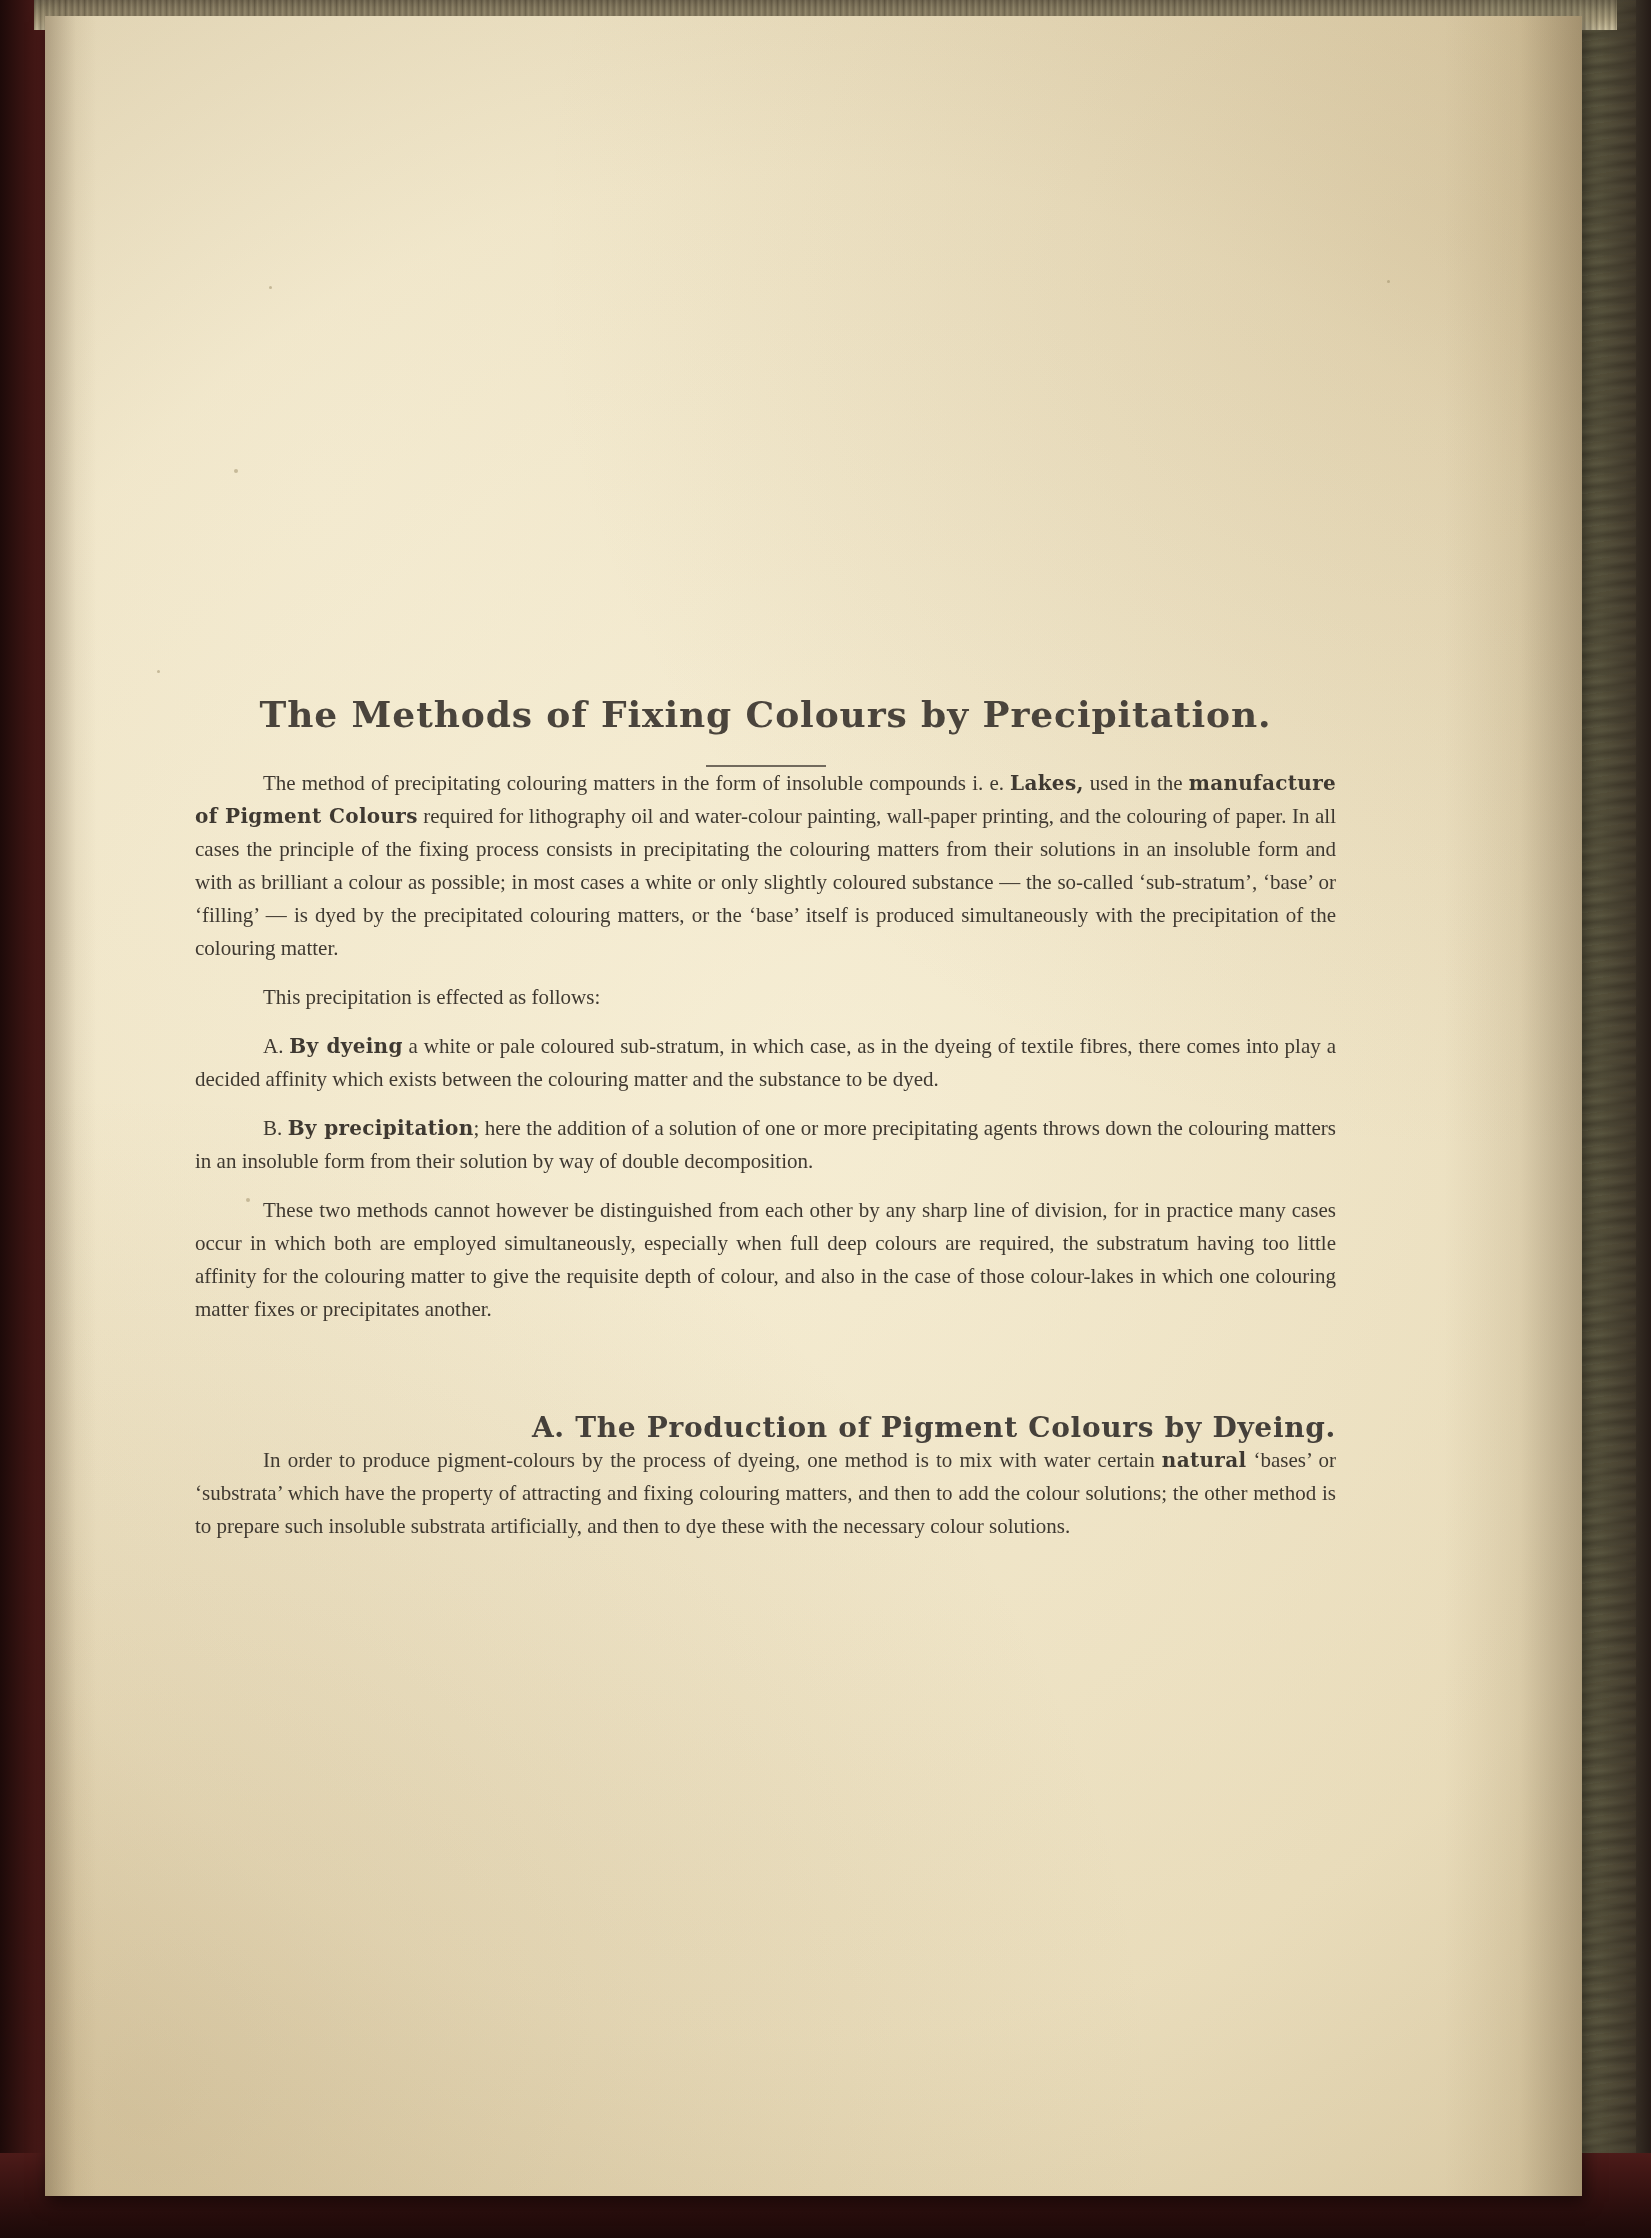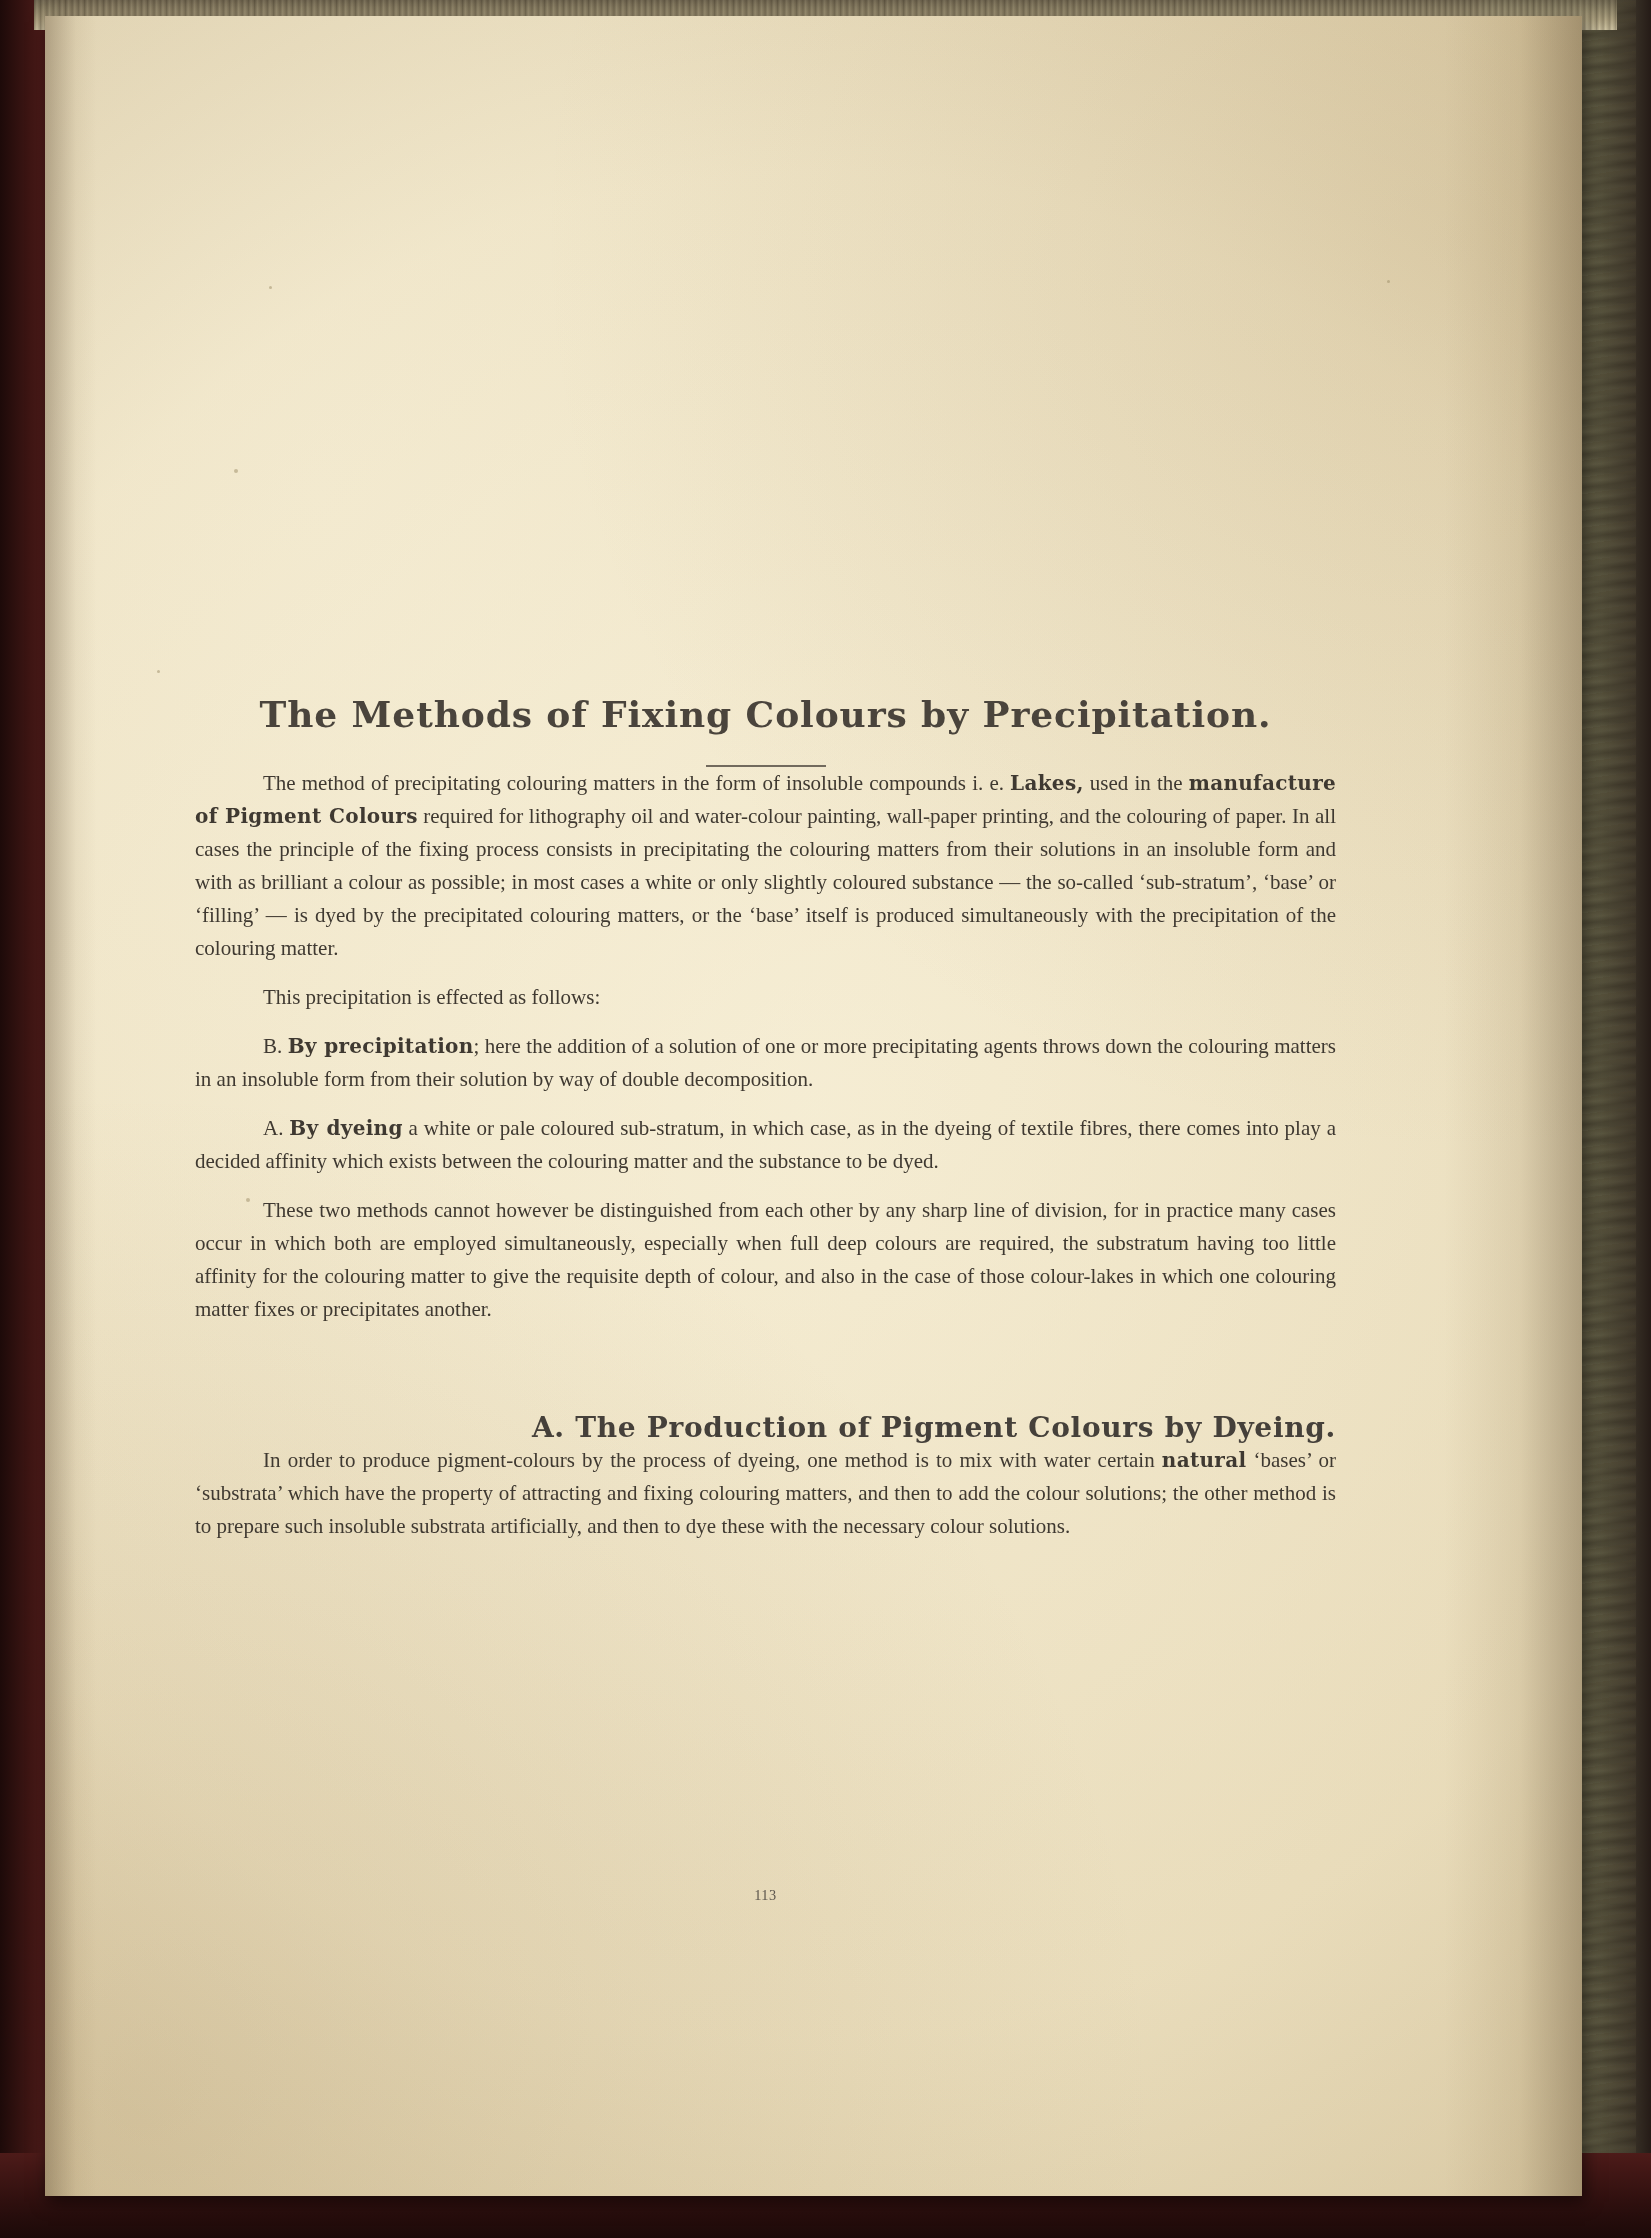--- a/index.html
+++ b/index.html
@@ -204,25 +204,24 @@
     <span class="speck" style="left:201px; top:1182px; width:4px; height:4px;"></span>
     <span class="speck" style="left:112px; top:654px; width:3.4px; height:3.4px;"></span>
 
     <div id="content">
 
       <h1 class="chapter-title">The Methods of Fixing Colours by Precipitation.</h1>
       <div class="rule"></div>
 
       <p class="body first">The method of precipitating colouring matters in the form of insoluble compounds i. e. <span class="bold">Lakes,</span> used in the <span class="bold">manufacture of Pigment Colours</span> required for lithography oil and water-colour painting, wall-paper printing, and the colouring of paper.  In all cases the principle of the fixing process consists in precipitating the colouring matters from their solutions in an insoluble form and with as brilliant a colour as possible; in most cases a white or only slightly coloured substance — the so-called ‘sub-stratum’, ‘base’ or ‘filling’ — is dyed by the precipitated colouring matters, or the ‘base’ itself is produced simultaneously with the precipitation of the colouring matter.</p>
       <p class="body cont">This precipitation is effected as follows:</p>
+      <p class="body cont">A. <span class="bold">By dyeing</span> a white or pale coloured sub-stratum, in which case, as in the dyeing of textile fibres, there comes into play a decided affinity which exists between the colouring matter and the substance to be dyed.</p>
       <p class="body cont">B. <span class="bold">By precipitation</span>; here the addition of a solution of one or more precipitating agents throws down the colouring matters in an insoluble form from their solution by way of double decomposition.</p>
-      <p class="body cont">A. <span class="bold">By dyeing</span> a white or pale coloured sub-stratum, in which case, as in the dyeing of textile fibres, there comes into play a decided affinity which exists between the colouring matter and the substance to be dyed.</p>
       <p class="body cont">These two methods cannot however be distinguished from each other by any sharp line of division, for in practice many cases occur in which both are employed simultaneously, especially when full deep colours are required, the substratum having too little affinity for the colouring matter to give the requisite depth of colour, and also in the case of those colour-lakes in which one colouring matter fixes or precipitates another.</p>
 
       <h2 class="section-title">A. The Production of Pigment Colours by Dyeing.</h2>
 
       <p class="body first">In order to produce pigment-colours by the process of dyeing, one method is to mix with water certain <span class="bold">natural</span> ‘bases’ or ‘substrata’ which have the property of attracting and fixing colouring matters, and then to add the colour solutions; the other method is to prepare such insoluble substrata artificially, and then to dye these with the necessary colour solutions.</p>
 
-      <div id="folio">113</div>
     </div>
   </div>
 </div>
 
 
 </body></html>

